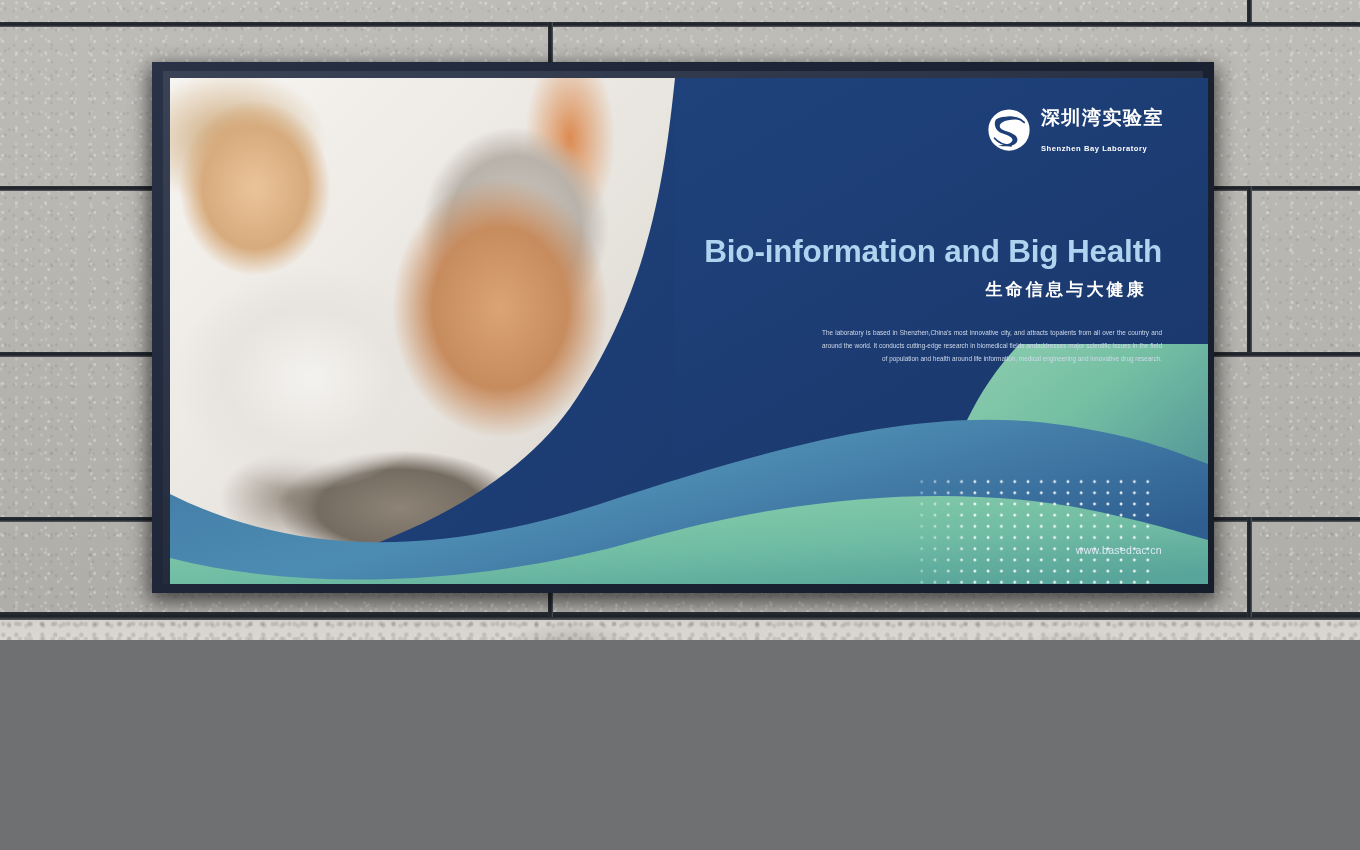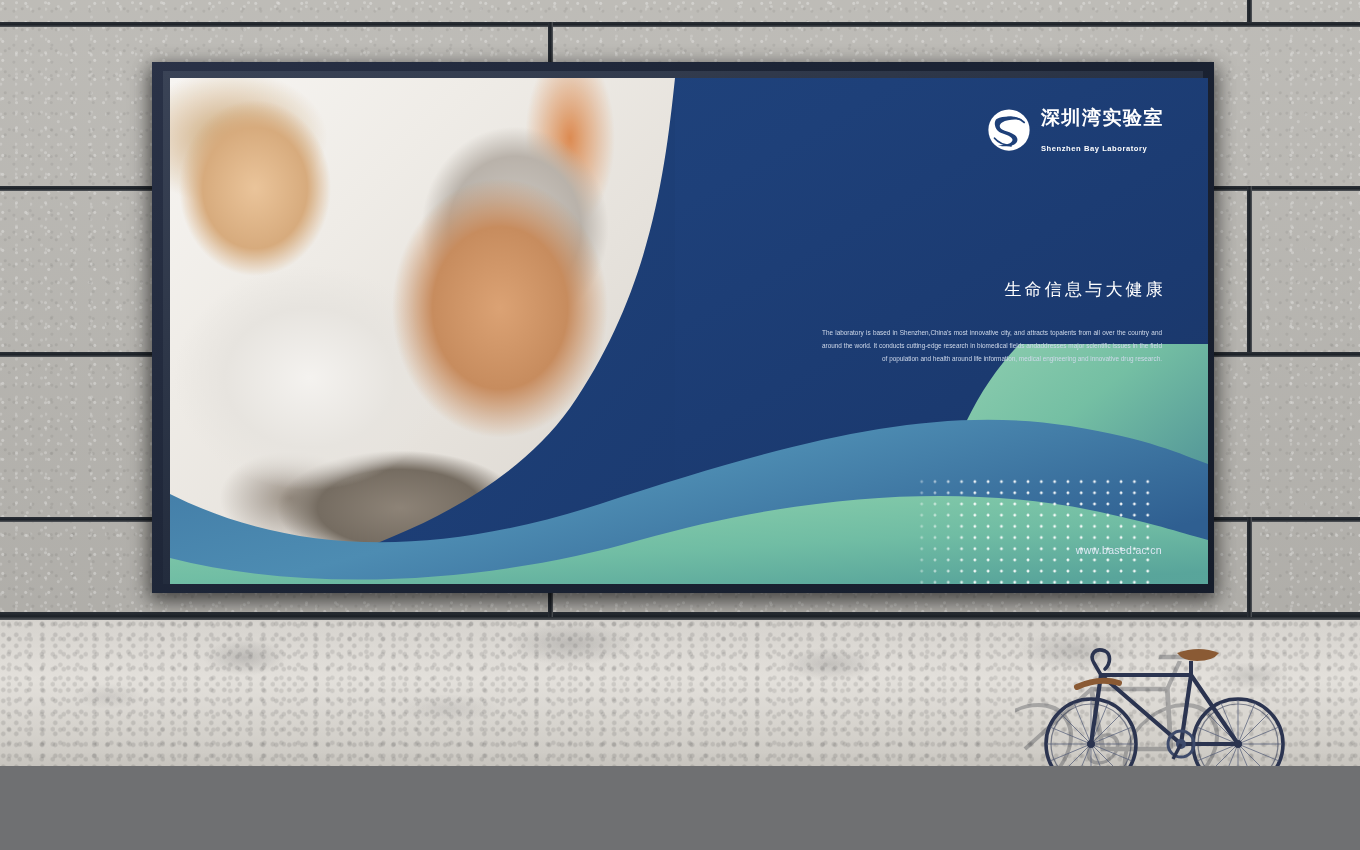--- a/index.html
+++ b/index.html
@@ -1,18 +1,18 @@
 <!DOCTYPE html>
 <html><head>
 <meta charset="utf-8">
 <title>Billboard Mockup</title>
 <style>
   html,body{margin:0;padding:0;background:#6f7072;}
   body{font-family:"Liberation Sans",sans-serif;}
-  #scene{position:relative;width:1360px;height:766px;overflow:hidden;}
+  #scene{position:relative;width:1360px;height:640px;overflow:hidden;}
 
   
   .wall-upper{position:absolute;left:0;top:0;width:1360px;height:620px;
     background:
       linear-gradient(180deg, rgba(255,255,255,0.07) 0%, rgba(0,0,0,0.05) 100%),
       #b9b7b2;}
   .wall-grain{position:absolute;inset:0;opacity:.55;
     background-image:
       radial-gradient(circle at 12% 18%, rgba(255,255,255,.55) 0 1px, transparent 2px),
       radial-gradient(circle at 31% 42%, rgba(0,0,0,.12) 0 1px, transparent 2px),
@@ -91,22 +91,22 @@
 
   
   .logo-block{position:absolute;right:44px;top:30px;display:flex;align-items:center;gap:10px;}
   .logo-mark{width:44px;height:44px;flex:0 0 auto;}
   .logo-text{display:flex;flex-direction:column;line-height:1;}
   .logo-cn{color:#fff;font-size:19px;font-weight:700;letter-spacing:1.5px;}
   .logo-en{color:#fff;font-size:7.6px;font-weight:700;letter-spacing:.55px;margin-top:18px;}
 
   .headline{position:absolute;right:46px;top:155px;color:#aed4ef;font-size:31.5px;
     font-weight:600;letter-spacing:-.2px;white-space:nowrap;}
-  .subhead{position:absolute;right:42px;top:200px;color:#ffffff;font-size:17px;
-    font-weight:400;letter-spacing:3.2px;white-space:nowrap;}
+  .subhead{position:absolute;right:61px;top:200px;color:#ffffff;font-size:17px;
+    font-weight:700;letter-spacing:3.2px;white-space:nowrap;}
   .bodytext{position:absolute;right:46px;top:248px;width:340px;color:#cfd9ea;
     font-size:6.4px;line-height:2.05;text-align:justify;text-align-last:right;}
   .url{position:absolute;right:46px;top:466px;color:#dfe8f4;font-size:10.5px;letter-spacing:.3px;}
 
   
   .bike{position:absolute;left:1015px;top:625px;width:290px;height:175px;}
 </style>
 </head>
 <body>
 
@@ -211,20 +211,21 @@
         <path d="M14 16 C26 10, 44 12, 52 18 C44 16, 30 16, 22 21 C16 25, 18 31, 26 33 C36 36, 46 40, 44 48 C42 55, 28 58, 16 54 C26 55, 36 52, 37 47 C38 42, 28 39, 20 36 C11 32, 9 20, 14 16 Z" fill="#1e4079"></path>
         <path d="M30 14 C40 13, 49 16, 54 21" stroke="#1e4079" stroke-width="2.6" fill="none" stroke-linecap="round"></path>
         <path d="M11 44 C16 50, 26 54, 35 55" stroke="#1e4079" stroke-width="2.6" fill="none" stroke-linecap="round"></path>
       </svg>
       <div class="logo-text">
         <span class="logo-cn">深圳湾实验室</span>
         <span class="logo-en">Shenzhen Bay Laboratory</span>
       </div>
     </div>
 
+    <div class="headline">Bio-information and Big Health</div>
     <div class="subhead">生命信息与大健康</div>
     <div class="bodytext">The laboratory is based in Shenzhen,China's most innovative city, and attracts topalents from all over the country and around the world. It conducts cutting-edge research in biomedical fields andaddresses major scientific issues in the field of population and health around life information, medical engineering and innovative drug research.</div>
     <div class="url">www.based.ac.cn</div>
   </div>
 
   <svg class="bike" viewBox="0 0 290 175">
     <g opacity="0.33" transform="translate(-26,6) skewX(-17)">
       <circle cx="72" cy="118" r="44" fill="none" stroke="#3a3d45" stroke-width="4"></circle>
       <circle cx="218" cy="118" r="44" fill="none" stroke="#3a3d45" stroke-width="4"></circle>
       <path d="M72 118 L120 58 L196 58 L218 118 M120 58 L150 118 L218 118 M150 118 L120 58" stroke="#3a3d45" stroke-width="4.5" fill="none"></path>

